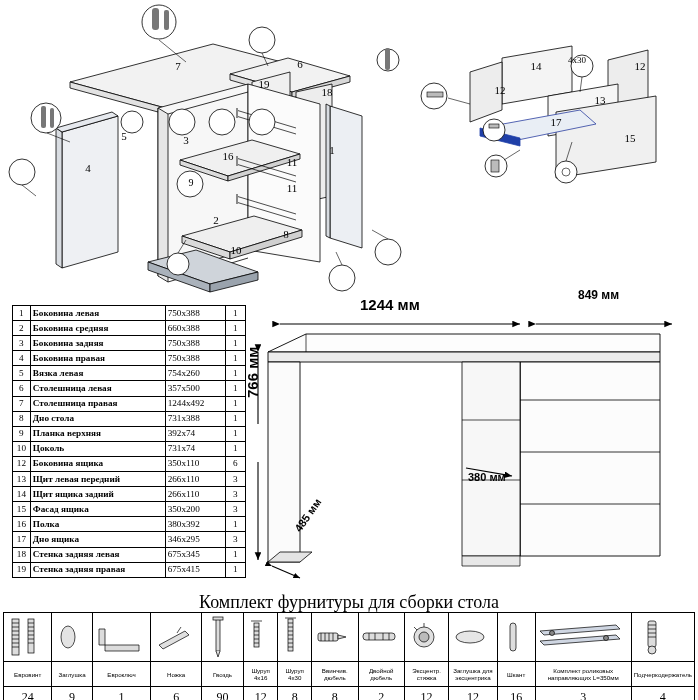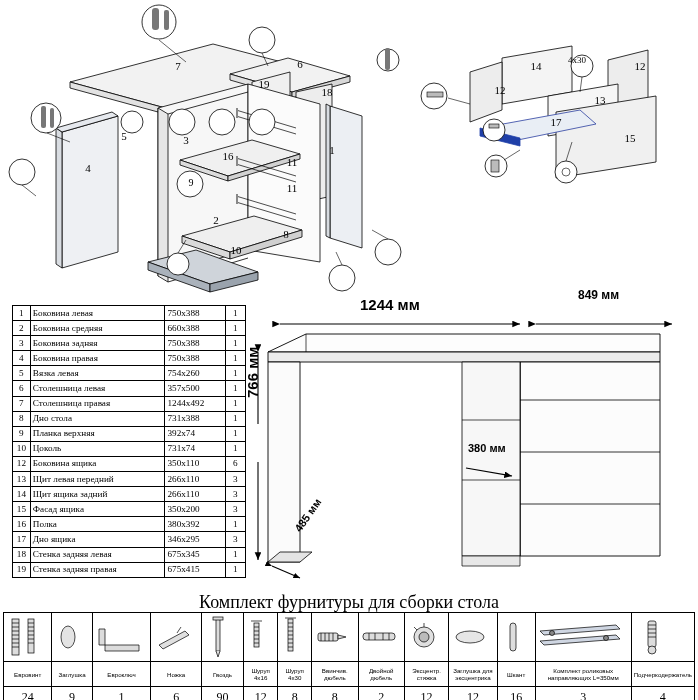--- a/index.html
+++ b/index.html
@@ -15,21 +15,21 @@
   .parts-table{
     position:absolute;left:12px;top:305px;width:234px;
     border-collapse:collapse;font-size:9.2px;
     font-family:"Liberation Serif", serif;
   }
   .parts-table td{
     border:1px solid #000;padding:0 2px;height:14.1px;line-height:13px;
     white-space:nowrap;overflow:hidden;
   }
   .parts-table td.num{width:13px;text-align:center;}
-  .parts-table td.nm{width:132px;text-align:left;}
+  .parts-table td.nm{width:132px;text-align:left;font-weight:bold;}
   .parts-table td.dim{width:56px;}
   .parts-table td.qty{width:16px;text-align:center;}
 
   
   .kit-title{
     position:absolute;left:0;top:592px;width:698px;text-align:center;
     font-size:18px;font-family:"Liberation Serif", serif;
   }
   .kit{
     position:absolute;left:3px;top:612px;width:692px;
@@ -240,21 +240,21 @@
     <path d="M258,462 L258,560" marker-end="url(#arw)"></path>
     <path d="M466,468 L512,476" marker-end="url(#arw)"></path>
     <path d="M272,566 L300,578" marker-start="url(#arws)" marker-end="url(#arws)"></path>
   </g>
 </svg>
 </div>
 
 <div class="dimlabel" style="left:360px;top:296px;font-size:15px;">1244 мм</div>
 <div class="dimlabel" style="left:578px;top:288px;font-size:12px;">849 мм</div>
 <div class="dimlabel" style="left:244px;top:398px;font-size:15px;transform:rotate(-90deg);transform-origin:left top;">766 мм</div>
-<div class="dimlabel" style="left:468px;top:442px;font-size:11px;">380 мм</div>
+<div class="dimlabel" style="left:468px;top:471px;font-size:11px;">380 мм</div>
 <div class="dimlabel" style="left:292px;top:527px;font-size:11px;transform:rotate(-55deg);transform-origin:left top;">485 мм</div>
 
 <table class="parts-table">
   <tbody>
     <tr>
         <td class="num">1</td>
         <td class="nm">Боковина левая</td>
         <td class="dim">750х388</td>
         <td class="qty">1</td>
       </tr>

